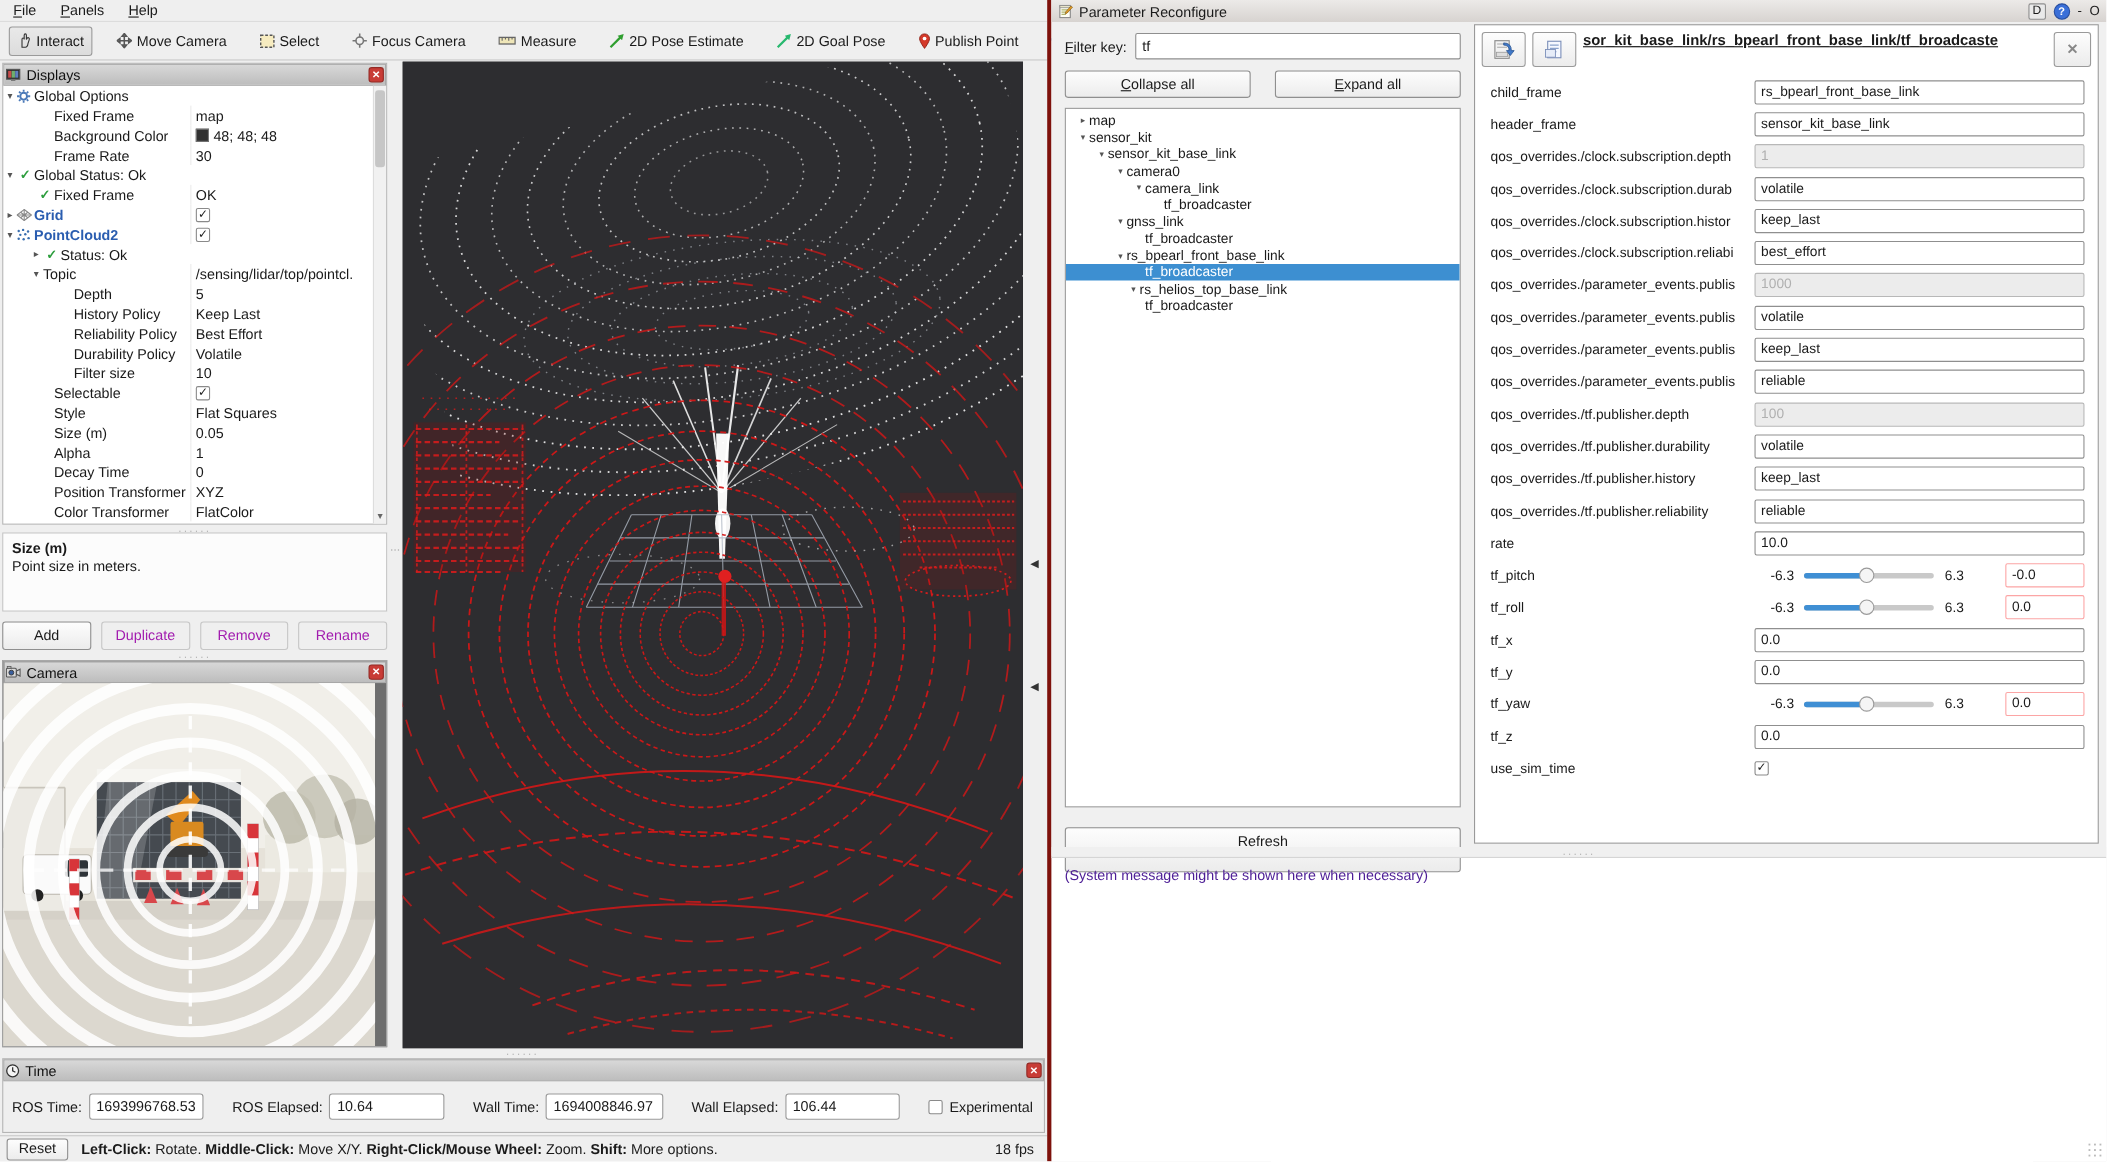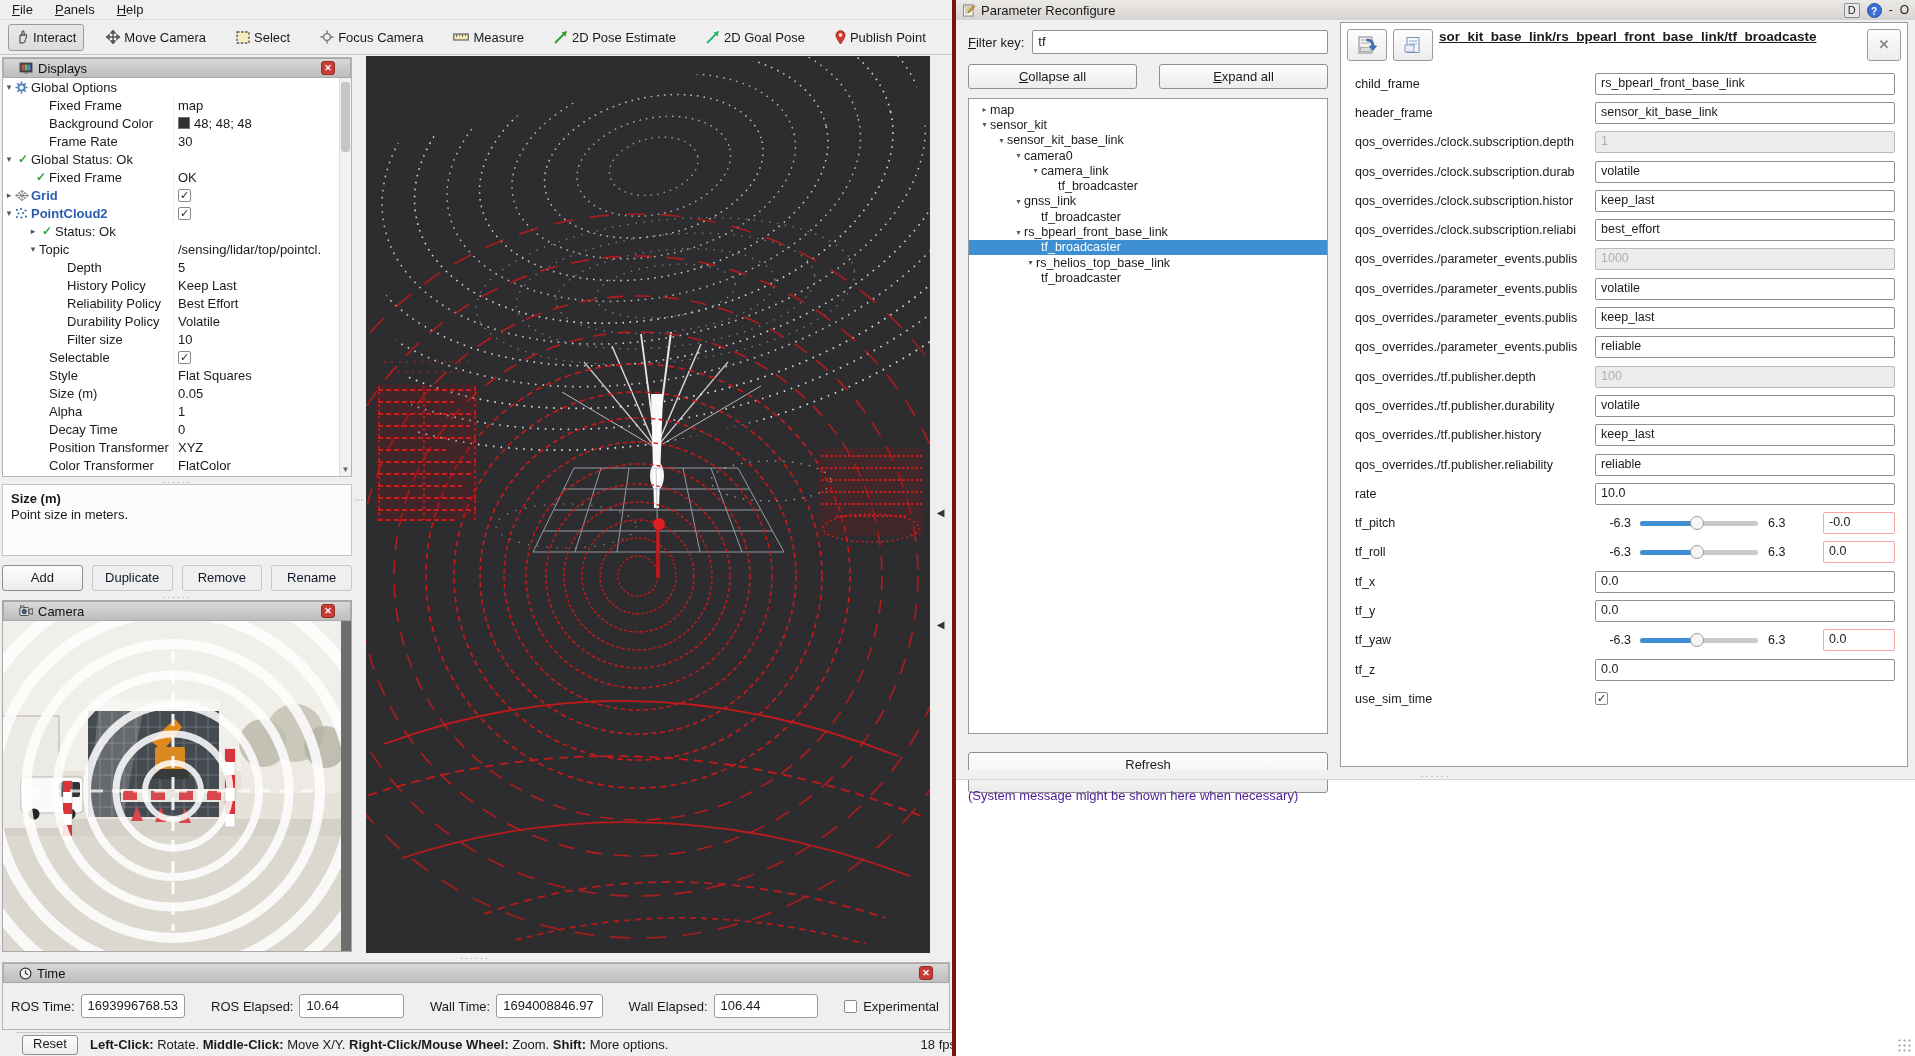--- a/index.html
+++ b/index.html
@@ -14,21 +14,21 @@
 
   .toolbar { position: absolute; left: 0; top: 20px; right: 0; height: 35px; background: #efefef; border-bottom: 1px solid #c9c9c9; display: flex; align-items: center; padding-left: 4px; }
   .tb-grip { width: 7px; height: 24px; margin-right: 4px; background-image: radial-gradient(circle, #b5b5b5 1px, transparent 1.2px); background-size: 4px 4px; }
   .tool { display: flex; align-items: center; gap: 4px; padding: 5px 7px; margin-right: 14px; border: 1px solid transparent; border-radius: 3px; white-space: nowrap; }
   .tool.pressed { background: linear-gradient(#e9e9e9,#dcdcdc); border: 1px solid #9a9a9a; }
   .tool svg { display: block; }
   .tool-plus { width: 22px; height: 22px; font-size: 18px; font-weight: bold; color: #2a6fd4; text-align: center; line-height: 20px; margin-left: 6px; }
   .tool-hide { margin-left: auto; margin-right: 10px; width: 20px; height: 18px; color: #444; font-size: 12px; text-align: center; line-height: 16px; border: 1px solid #c5c5c5; border-radius: 2px; background: #e9e9e9; }
 
   
-  .panel-header { height: 20px; background: linear-gradient(#d8d8d8, #bdbdbd); border: 1px solid #a8a8a8; display: flex; align-items: center; gap: 5px; padding: 0 15px; }
+  .panel-header { height: 20px; background: linear-gradient(#d8d8d8, #bdbdbd); border: 1px solid #a8a8a8; display: flex; align-items: center; gap: 5px; padding: 0 1px; }
   .panel-title { font-size: 13px; color: #111; }
   .close-btn { margin-left: auto; width: 14px; height: 14px; background: #c83c36; border: 1px solid #942a25; border-radius: 3px; color: #fff; font-size: 9px; line-height: 12px; text-align: center; font-weight: bold; }
   .close-btn::after { content: "✕"; }
 
   
   .displays { position: absolute; left: 2px; top: 57px; width: 350px; height: 420px; background: #ffffff; border: 1px solid #b5b5b5; }
   .displays-rows { position: absolute; top: 20px; left: 0; right: 12px; bottom: 0; overflow: hidden; }
   .drow { position: relative; height: 18px; display: flex; align-items: center; font-size: 13px; }
   .dlabel { display: flex; align-items: center; white-space: nowrap; overflow: hidden; width: 168px; }
   .dval { position: absolute; left: 170px; right: 0; top: 0; bottom: 0; display: flex; align-items: center; gap: 4px; padding-left: 4px; border-left: 1px solid #ececec; white-space: nowrap; overflow: hidden; }
@@ -50,40 +50,40 @@
   .darrow { position: absolute; left: 0; right: 0; bottom: 0; height: 12px; font-size: 8px; color: #666; text-align: center; line-height: 12px; }
 
   .splitdots { color: #9a9a9a; font-size: 9px; letter-spacing: 2px; text-align: center; }
 
   .help-box { position: absolute; left: 2px; top: 484px; width: 350px; height: 72px; background: #fcfcfc; border: 1px solid #c5c5c5; padding: 6px 8px; }
   .help-title { font-weight: bold; }
   .help-text { margin-top: 1px; }
 
   .actions { position: absolute; left: 2px; top: 565px; width: 350px; display: flex; gap: 9px; }
   .abtn { flex: 1; height: 26px; border: 1px solid #8f8f8f; border-radius: 3px; background: linear-gradient(#fdfdfd, #ececec); font-size: 13px; text-align: center; line-height: 24px; }
-  .abtn.disabled { color: #0f172a; border-color: #c6c6c6; background: #efefef; }
+  .abtn.disabled { color: #a21caf; border-color: #c6c6c6; background: #efefef; }
 
   .camera-panel { position: absolute; left: 2px; top: 600px; width: 350px; height: 352px; background: #6e6e6e; border: 1px solid #a8a8a8; }
   .camera-img { position: absolute; left: 0; top: 20px; width: 338px; height: 330px; }
 
   
   .viewport { position: absolute; left: 366px; top: 56px; width: 564px; height: 897px; background: #2d2d30; }
   .vsplit-left { position: absolute; left: 352px; top: 56px; width: 14px; height: 897px; }
   .vsplit-left .splitdots { position: absolute; top: 440px; left: 0; right: 0; transform: rotate(90deg); }
   .right-strip { position: absolute; left: 930px; top: 56px; width: 22px; height: 897px; background: #efefef; }
   .strip-arrow { position: absolute; left: 3px; width: 15px; height: 18px; color: #333; font-size: 10px; text-align: center; line-height: 18px; }
 
   
   .time-panel { position: absolute; left: 2px; top: 962px; width: 948px; height: 68px; background: #efefef; border: 1px solid #b5b5b5; }
   .time-fields { position: absolute; top: 20px; left: 0; right: 0; bottom: 0; display: flex; align-items: center; padding: 0 8px; }
   .tfield-label { white-space: nowrap; margin-right: 6px; }
   .tfield-box { height: 24px; background: #fff; border: 1px solid #9a9a9a; border-radius: 3px; padding: 3px 6px; margin-right: 26px; font-size: 13px; }
   .exp-check { display: flex; align-items: center; gap: 6px; margin-left: auto; margin-right: 2px; }
 
-  .statusbar { position: absolute; left: 16px; top: 1032px; width: 952px; height: 24px; background: #efefef; border-top: 1px solid #c9c9c9; display: flex; align-items: center; padding: 0 6px; }
+  .statusbar { position: absolute; left: 0; top: 1032px; width: 952px; height: 24px; background: #efefef; border-top: 1px solid #c9c9c9; display: flex; align-items: center; padding: 0 6px; }
   .reset-btn { height: 20px; padding: 0 10px; border: 1px solid #8f8f8f; border-radius: 3px; background: linear-gradient(#fdfdfd,#ececec); margin-right: 12px; }
   .sb-text { white-space: nowrap; }
   .sb-text b { font-weight: bold; }
   .fps { margin-left: auto; margin-right: 6px; }
 
   
   .win-divider { position: absolute; left: 952px; top: 0; width: 4px; height: 1056px; background: #7e120c; }
 
   
   .reconf { position: absolute; left: 956px; top: 0; width: 959px; height: 1056px; background: #ffffff; }

